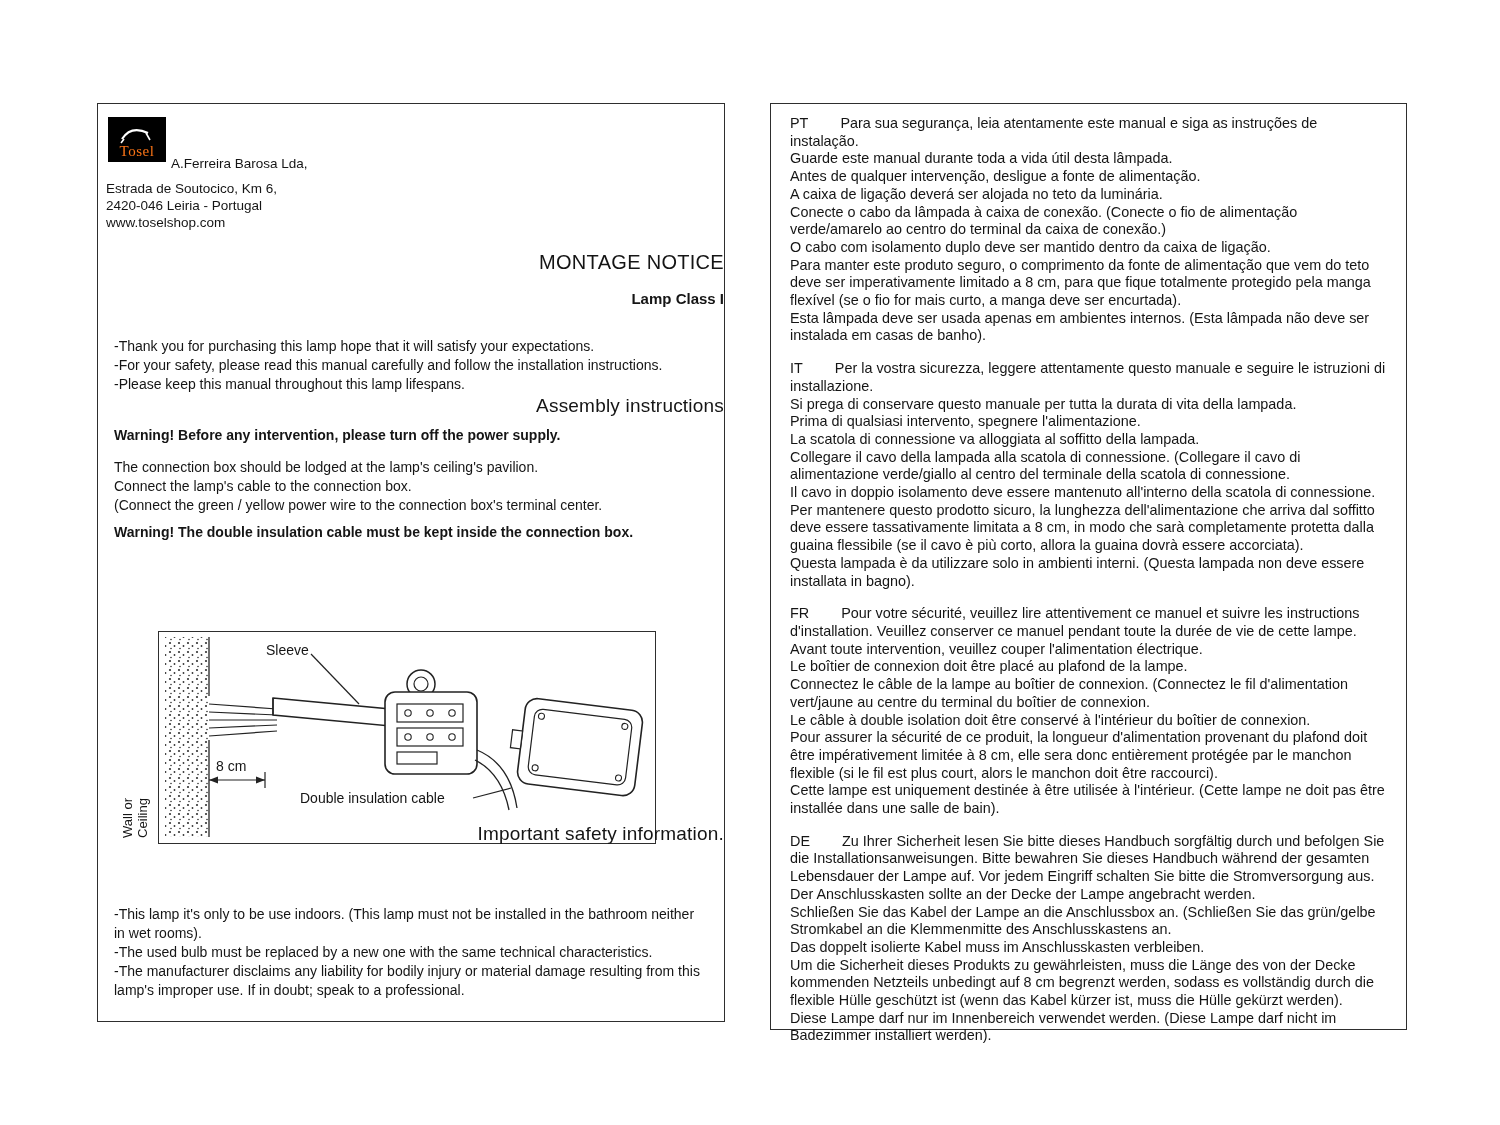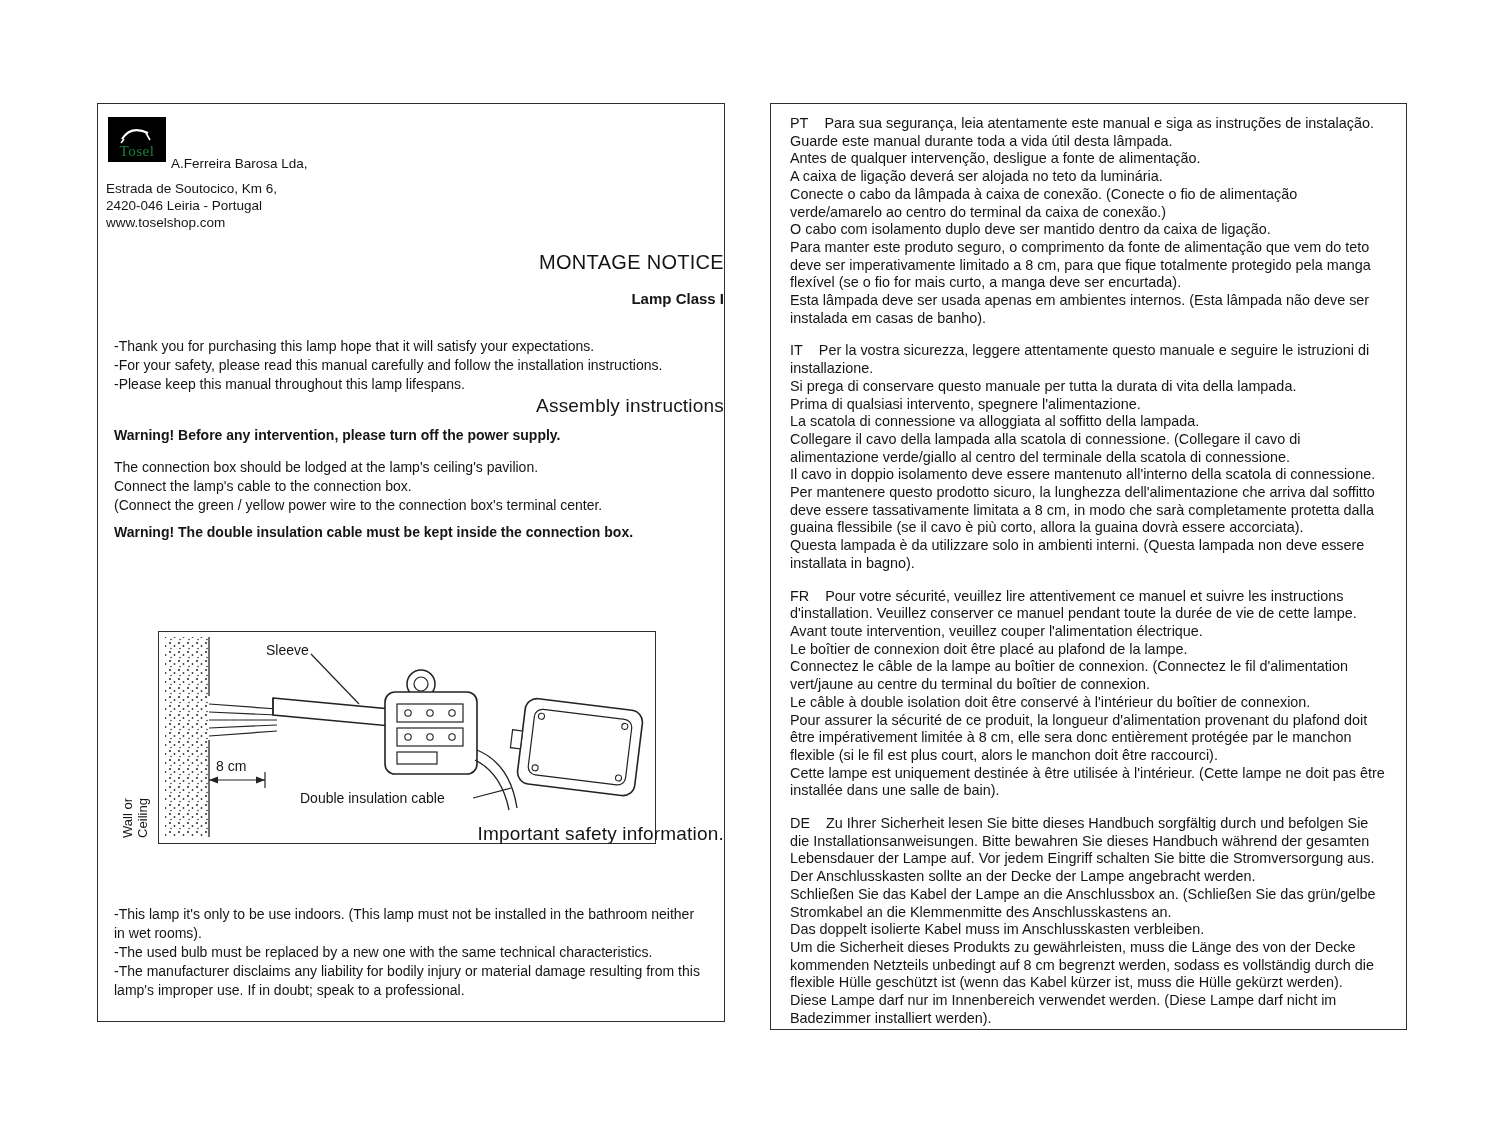--- a/index.html
+++ b/index.html
@@ -18,21 +18,21 @@
   
   .abs { position:absolute; }
   .pre { white-space:pre-line; }
   .body-txt { font-size:14px; line-height:19px; }
   .bold { font-weight:bold; }
   .center { left:0; right:0; text-align:right; }
   .heading { font-size:19px; letter-spacing:.2px; }
 
   .logo {
     position:absolute; left:10px; top:13px; width:58px; height:45px;
-    background:#000; color:#15803d; display:flex; flex-direction:column;
+    background:#000; color:#f97316; display:flex; flex-direction:column;
     align-items:center; justify-content:flex-end; padding-bottom:3px;
   }
   .logo-word {
     font-family:"Liberation Serif", serif; font-size:15px; line-height:15px;
     letter-spacing:.5px;
   }
   .addr1 { left:73px; top:52px;  font-size:13.5px; }
   .addr2 { left:8px;  top:77px;  font-size:13.5px; }
   .addr3 { left:8px;  top:94px;  font-size:13.5px;text-align:center; }
   .addr4 { left:8px;  top:111px; font-size:13.5px; }
@@ -62,21 +62,21 @@
     transform:rotate(-90deg); transform-origin:left top;
     font-size:13px; line-height:15px; text-align:center;
   }
 
   .safety-head { top:719px; }
   .safety-body { left:16px; right:24px; top:801px; }
 
   
   .right-inner { padding:11px 19px 0 19px; }
   .lang-section { margin-bottom:15px; font-size:14.4px; line-height:17.7px; }
-  .lang-code { display:inline-block; margin-right:16px; }
+  .lang-code { display:inline-block; margin-right:32px; }
   .lang-text { white-space:pre-line; }
 </style>
 </head>
 <body>
 
 <div id="left-panel" class="panel">
 
   <div class="logo">
     <svg width="40" height="20" viewBox="0 0 40 20">
       <path d="M5 15 Q14 1 31 9" fill="none" stroke="#ffffff" stroke-width="2.2"></path>

